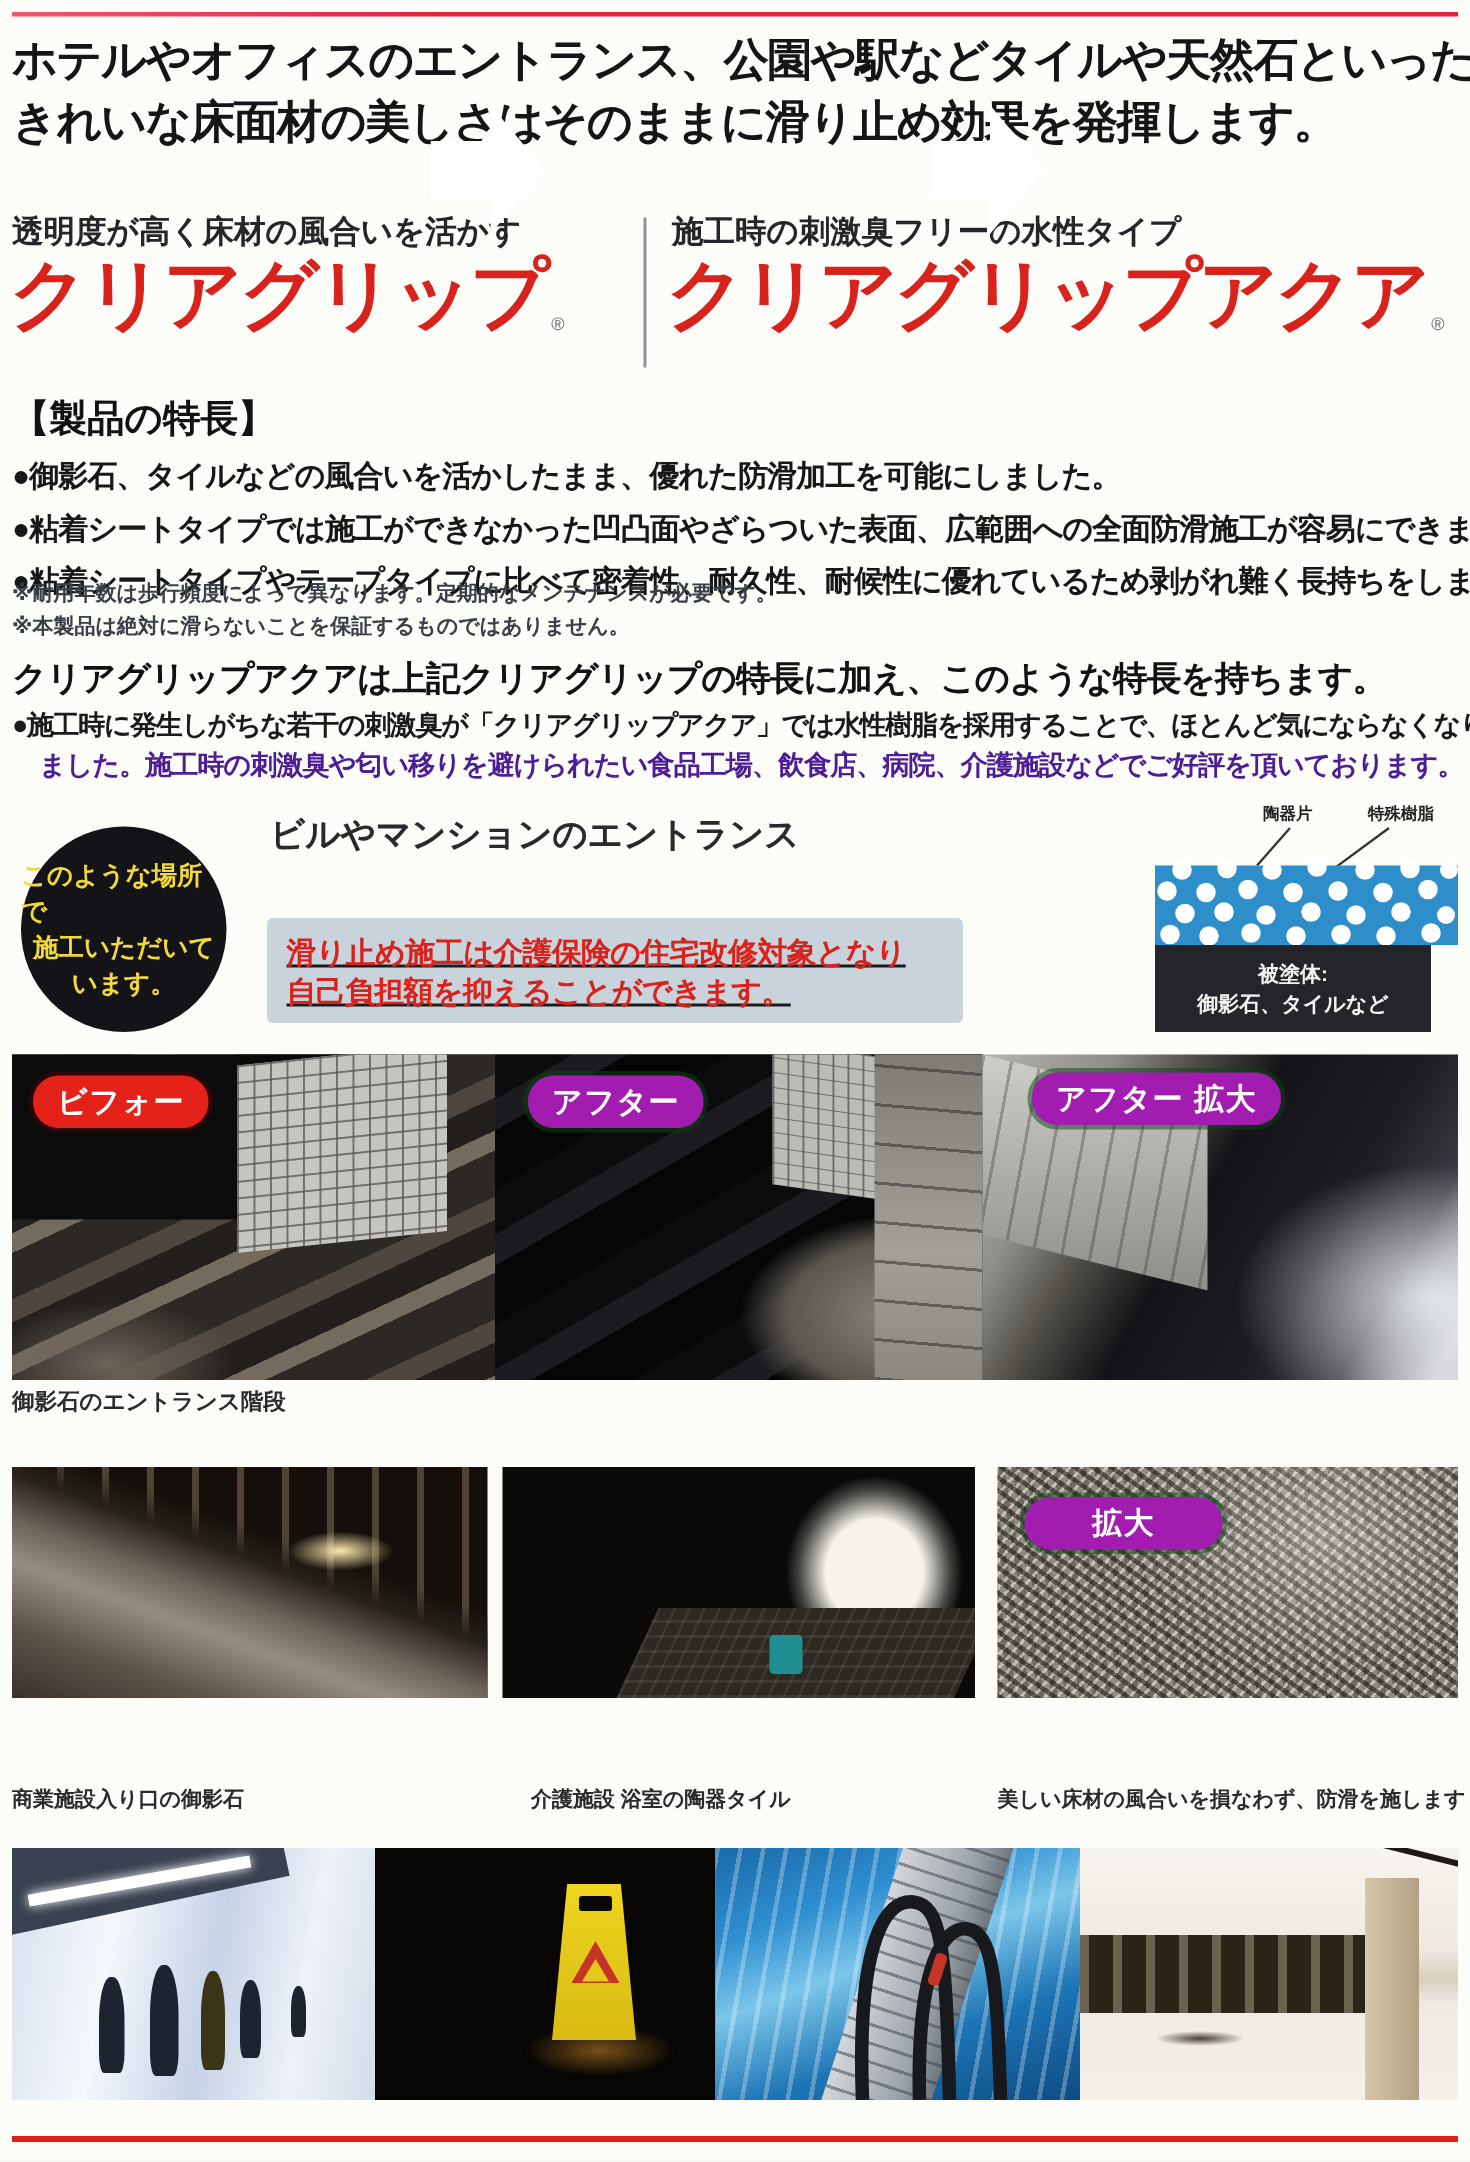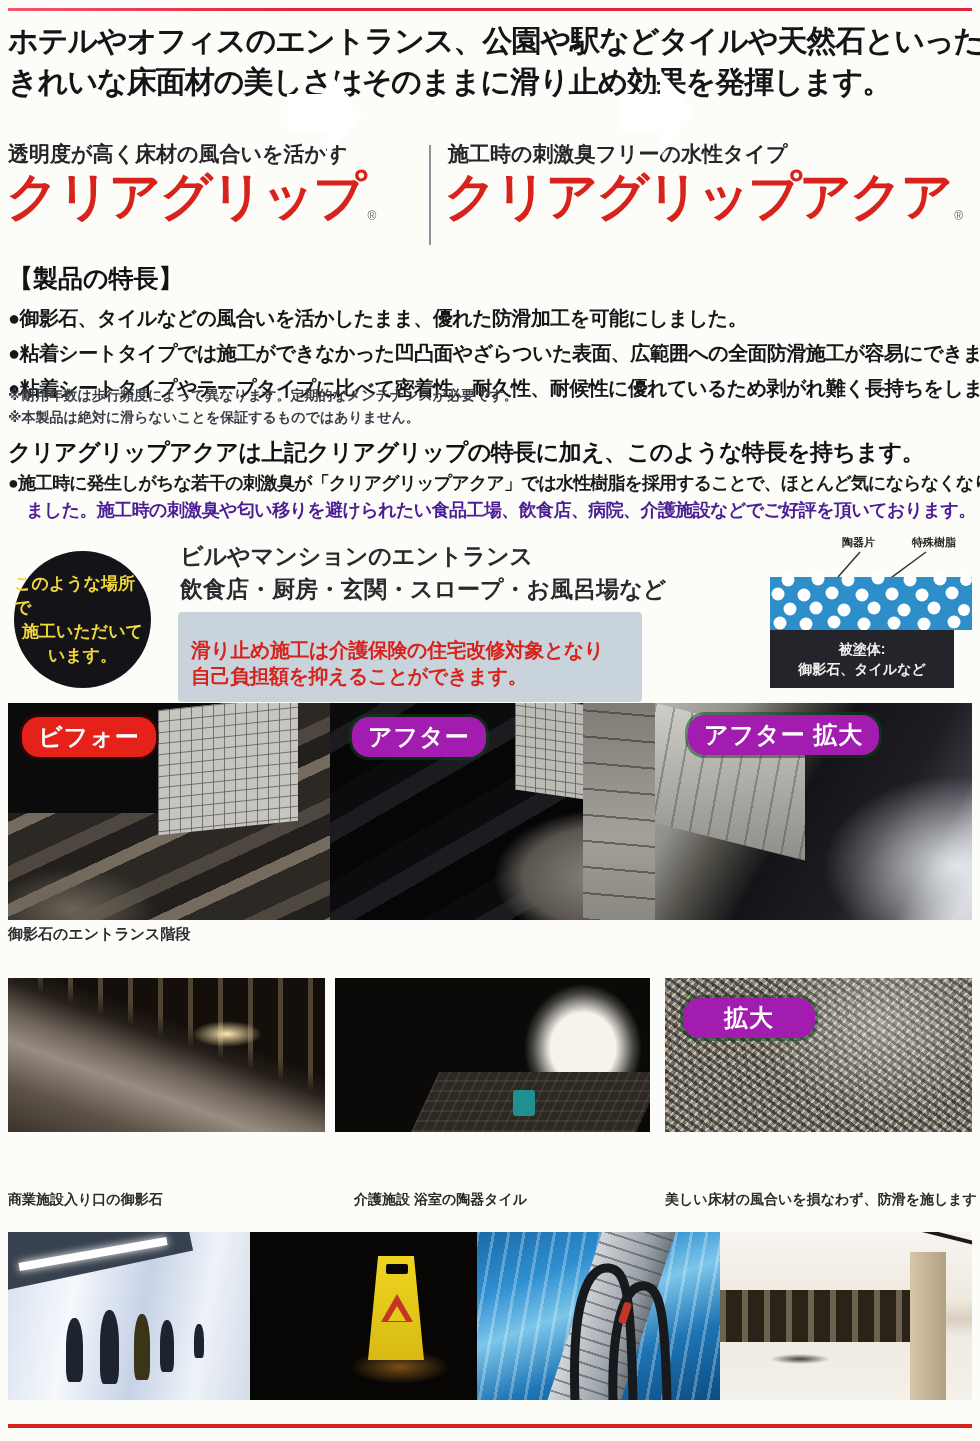--- a/index.html
+++ b/index.html
@@ -33,22 +33,22 @@
   #aqua-head{left:8px;top:437px;font-size:23px;font-weight:900;letter-spacing:-0.5px;color:#121214;}
   #aqua-b1{left:8px;top:471px;font-size:18px;font-weight:700;letter-spacing:-0.9px;color:#1a1a1d;}
   #aqua-b2{left:26px;top:498px;font-size:18px;font-weight:700;letter-spacing:-0.6px;color:#4c1d95;}
 
   
   #place-circle{left:14px;top:551px;width:137px;height:137px;border-radius:50%;background:#141317;
                 display:flex;flex-direction:column;justify-content:center;align-items:center;}
   #place-circle div{font-size:17px;font-weight:800;color:#f2d93b;line-height:24px;}
   #place-l1{left:180px;top:541px;font-size:23px;font-weight:800;color:#2a2a2e;}
   #place-l2{left:180px;top:574px;font-size:23px;font-weight:800;color:#2a2a2e;}
-  #insurance-box{left:178px;top:612px;width:464px;height:90px;background:#c9d3db;border-radius:4px;
-                 padding:25px 0 0 13px;box-sizing:border-box;}
+  #insurance-box{left:178px;top:612px;width:464px;height:70px;background:#c9d3db;border-radius:4px;
+                 padding:11px 0 0 13px;box-sizing:border-box;text-decoration:underline;}
   #insurance-box div{font-size:20px;font-weight:800;color:#d8231c;line-height:26px;letter-spacing:-0.5px;}
 
   
   #diagram{left:770px;top:535px;width:202px;height:155px;}
   .diag-label{position:absolute;top:0;font-size:11px;font-weight:700;color:#222;}
   #diag-label-ceramic{left:72px;}
   #diag-label-resin{left:142px;}
   #diag-lines{position:absolute;left:0;top:15px;}
   #diag-blue{position:absolute;left:0;top:42px;width:202px;height:53px;background:#2e8ec9;}
   #diag-dots{position:absolute;left:0;top:-7px;}
@@ -82,21 +82,21 @@
   #seg3{width:317px;background:
       radial-gradient(220px 150px at 95% 75%, rgba(235,238,242,.9) 0%, transparent 60%),
       linear-gradient(120deg,#b6b4af 0%,#908e89 20%,#525049 32%,#141418 46%,#1d1d23 68%,#3a3b42 82%,#c9cbd0 96%);}
   #seg3-walk{left:0;top:0;width:150px;height:120px;background:
       repeating-linear-gradient(100deg,rgba(60,60,60,.35) 0 2px,transparent 2px 18px),
       linear-gradient(165deg,#cfcdc8,#8f8d88);transform:skewY(14deg);transform-origin:0 0;}
   .strip-arrow{position:absolute;top:70px;}
   #arrow1{left:287px;}
   #arrow2{left:620px;}
   .badge{position:absolute;top:14px;display:inline-block;padding:4px 16px;border-radius:17px;
-         font-size:24px;font-weight:900;color:#fff;letter-spacing:1px;}
+         font-size:20px;font-weight:900;color:#fff;letter-spacing:1px;}
   .badge-red{background:#e42219;box-shadow:0 0 0 3px rgba(70,5,5,.55);}
   .badge-green{background:#a21caf;box-shadow:0 0 0 3px rgba(8,70,18,.5);}
   #badge-before{left:22px;}
   #badge-after{left:352px;}
   #badge-after-zoom{left:688px;}
   #strip-caption{left:8px;top:925px;font-size:15px;font-weight:800;color:#2b2b2e;}
 
   
   .photo{position:absolute;top:978px;height:154px;overflow:hidden;}
   #photo-m1{left:8px;width:317px;background:
@@ -186,21 +186,20 @@
   <div class="abs nowrap" id="aqua-head">クリアグリップアクアは上記クリアグリップの特長に加え、このような特長を持ちます。</div>
   <div class="abs nowrap" id="aqua-b1">●施工時に発生しがちな若干の刺激臭が「クリアグリップアクア」では水性樹脂を採用することで、ほとんど気にならなくなり</div>
   <div class="abs nowrap" id="aqua-b2">ました。施工時の刺激臭や匂い移りを避けられたい食品工場、飲食店、病院、介護施設などでご好評を頂いております。</div>
 
   <div class="abs nowrap" id="place-l1">ビルやマンションのエントランス</div>
   <div class="abs" id="place-circle">
     <div>このような場所で</div>
     <div>施工いただいて</div>
     <div>います。</div>
   </div>
-  <div class="abs nowrap" id="place-l2">飲食店・厨房・玄関・スロープ・お風呂場など</div>
   <div class="abs" id="insurance-box">
     <div class="nowrap">滑り止め施工は介護保険の住宅改修対象となり</div>
     <div class="nowrap">自己負担額を抑えることができます。</div>
   </div>
 
   <div class="abs" id="diagram">
     <div class="diag-label nowrap" id="diag-label-ceramic">陶器片</div>
     <div class="diag-label nowrap" id="diag-label-resin">特殊樹脂</div>
     <svg id="diag-lines" width="202" height="28">
       <line x1="90" y1="2" x2="68" y2="27" stroke="#333" stroke-width="1.5"></line>

